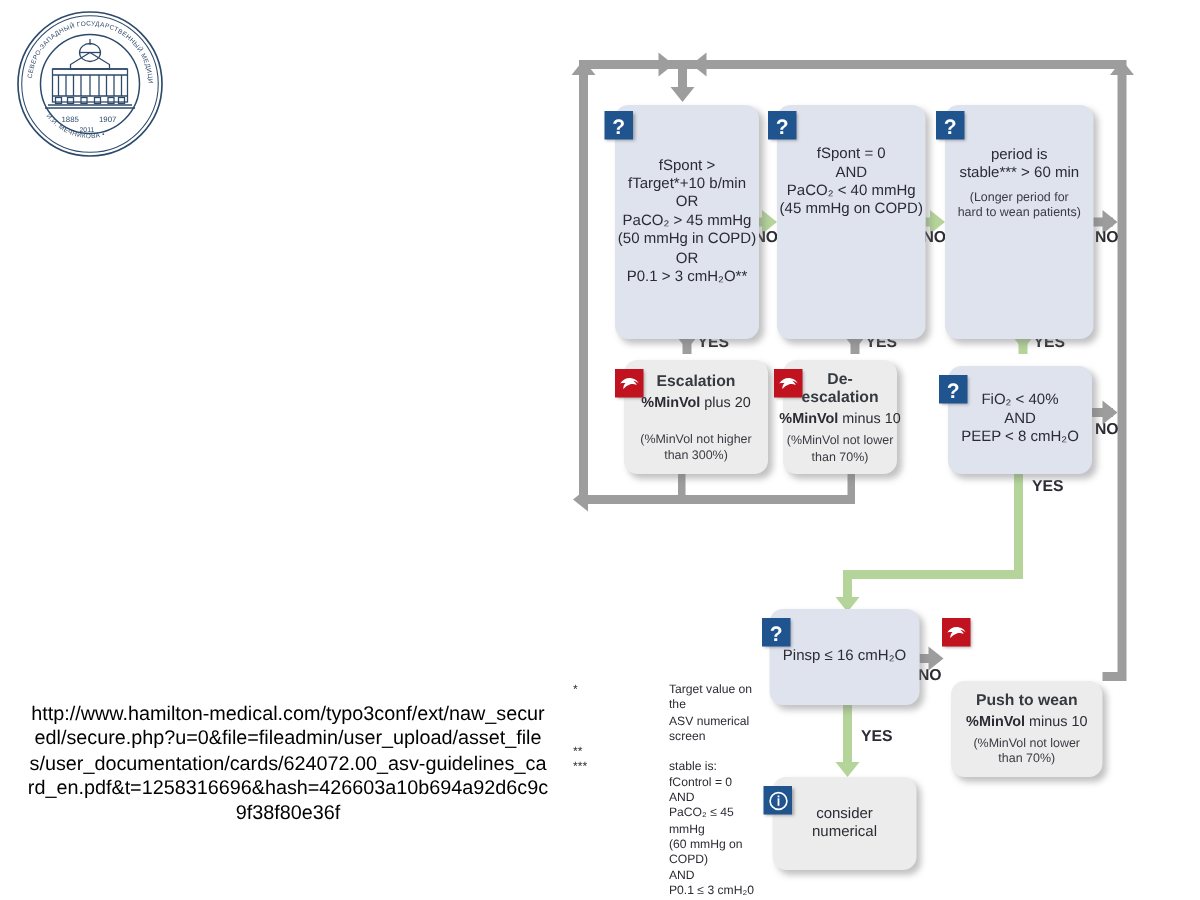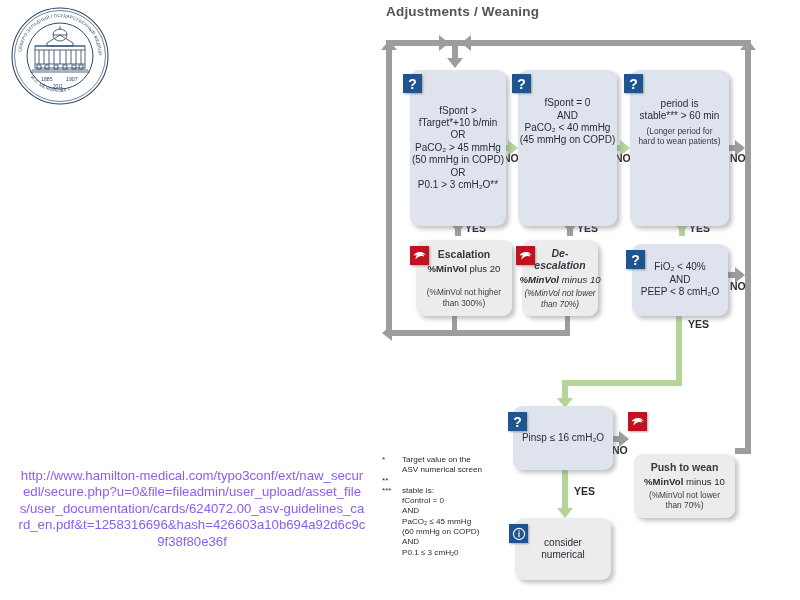--- a/index.html
+++ b/index.html
@@ -19,21 +19,21 @@
   
   #title{
     position:absolute;left:386px;top:4px;
     font-size:13.5px;font-weight:bold;color:#545454;
     letter-spacing:.2px;white-space:nowrap;
   }
 
   
   #url{
     position:absolute;left:18px;top:468px;width:348px;
-    color:#8b5cf6;font-size:13.2px;line-height:16.4px;
+    color:#000000;font-size:13.2px;line-height:16.4px;
     text-align:center;word-break:break-all;
   }
 
   
   .box{
     position:absolute;
     border-radius:9px;
     box-sizing:border-box;
     box-shadow:3px 3px 4px rgba(120,120,120,.45);
     display:flex;flex-direction:column;
@@ -72,21 +72,21 @@
   .arw.rg{border-top:8px solid transparent;border-bottom:8px solid transparent;border-left:10px solid #b4d49a;}
   .arw.l{border-top:8px solid transparent;border-bottom:8px solid transparent;border-right:10px solid #9d9d9d;}
   .arw.u{border-left:8px solid transparent;border-right:8px solid transparent;border-bottom:10px solid #9d9d9d;}
 
   .lbl{position:absolute;font-size:10.5px;font-weight:bold;color:#2b2b33;white-space:nowrap;}
 
   
   #notes{position:absolute;left:382px;top:455px;width:125px;}
   .nrow{display:flex;font-size:8.1px;line-height:10.3px;color:#2b2b33;}
   .nmark{width:20px;flex:0 0 20px;}
-  .ntext{flex:1;}
+  .ntext{flex:1;margin-left:44px;}
 </style>
 </head>
 <body>
 
 <div id="stage">
 
   <div id="logo">
     <svg width="104" height="104" viewBox="0 0 104 104">
       <defs>
         <path id="ringpath" d="M52,52 m-43,0 a43,43 0 1,1 86,0 a43,43 0 1,1 -86,0"></path>
@@ -121,21 +121,20 @@
         <rect x="71" y="61" width="4" height="4"></rect>
         <path d="M24,66 l56,0"></path>
         <path d="M22,68 l60,0"></path>
       </g>
       <text x="33" y="77" font-size="5.2" fill="#2d4a6b" font-family="'Liberation Sans',sans-serif">1885</text>
       <text x="58" y="77" font-size="5.2" fill="#2d4a6b" font-family="'Liberation Sans',sans-serif">1907</text>
       <text x="45" y="84" font-size="4.6" fill="#2d4a6b" font-family="'Liberation Sans',sans-serif">2011</text>
     </svg>
   </div>
 
-  <div id="title">Adjustments / Weaning</div>
 
   <div id="url">http://www.hamilton-medical.com/typo3conf/ext/naw_securedl/secure.php?u=0&amp;file=fileadmin/user_upload/asset_files/user_documentation/cards/624072.00_asv-guidelines_card_en.pdf&amp;t=1258316696&amp;hash=426603a10b694a92d6c9c9f38f80e36f</div>
 
   <div class="ln" style="left:386px;top:40px;width:362px;height:6px;"></div>
 
   <div class="ln" style="left:386px;top:40px;width:6px;height:295px;"></div>
   <div class="arw u" style="left:381px;top:40px;"></div>
 
   <div class="ln" style="left:745px;top:40px;width:6px;height:414px;"></div>
   <div class="arw u" style="left:740px;top:40px;"></div>
@@ -226,21 +225,21 @@
     <div class="bline"><span class="bstrong">%MinVol</span><span> plus 20</span></div>
     <div class="bsmall" style="margin-top:12px;">(%MinVol not higher</div>
     <div class="bsmall">than 300%)</div>
   </div>
   <div class="badge rb" style="left:410px;top:246px;">
     <svg width="15" height="11" viewBox="0 0 15 11">
       <path d="M1.5,5.6 C3,3 6,1.6 9,2.1 C11.6,2.6 13.4,4.2 13.8,5.6 C13,4.8 11.6,4 10.2,3.9 C11.3,4.6 12.2,5.7 12.4,6.6 C11.2,6 9.6,5.8 8.2,6.2 C6.2,6.8 4.6,8.2 3.6,9.4 C3.4,7.8 4,6.4 5,5.4 C3.8,5.2 2.5,5.3 1.5,5.6 Z" fill="#ffffff"></path>
     </svg>
   </div>
 
-  <div class="box act" style="left:522px;top:240px;width:76px;height:76px;font-style:italic;">
+  <div class="box act" style="left:522px;top:240px;width:76px;height:76px;">
     <div class="btitle">De-escalation</div>
     <div class="bline"><span class="bstrong">%MinVol</span><span> minus 10</span></div>
     <div class="bsmall" style="margin-top:2px;">(%MinVol not lower</div>
     <div class="bsmall">than 70%)</div>
   </div>
   <div class="badge rb" style="left:516px;top:246px;">
     <svg width="15" height="11" viewBox="0 0 15 11">
       <path d="M1.5,5.6 C3,3 6,1.6 9,2.1 C11.6,2.6 13.4,4.2 13.8,5.6 C13,4.8 11.6,4 10.2,3.9 C11.3,4.6 12.2,5.7 12.4,6.6 C11.2,6 9.6,5.8 8.2,6.2 C6.2,6.8 4.6,8.2 3.6,9.4 C3.4,7.8 4,6.4 5,5.4 C3.8,5.2 2.5,5.3 1.5,5.6 Z" fill="#ffffff"></path>
     </svg>
   </div>

